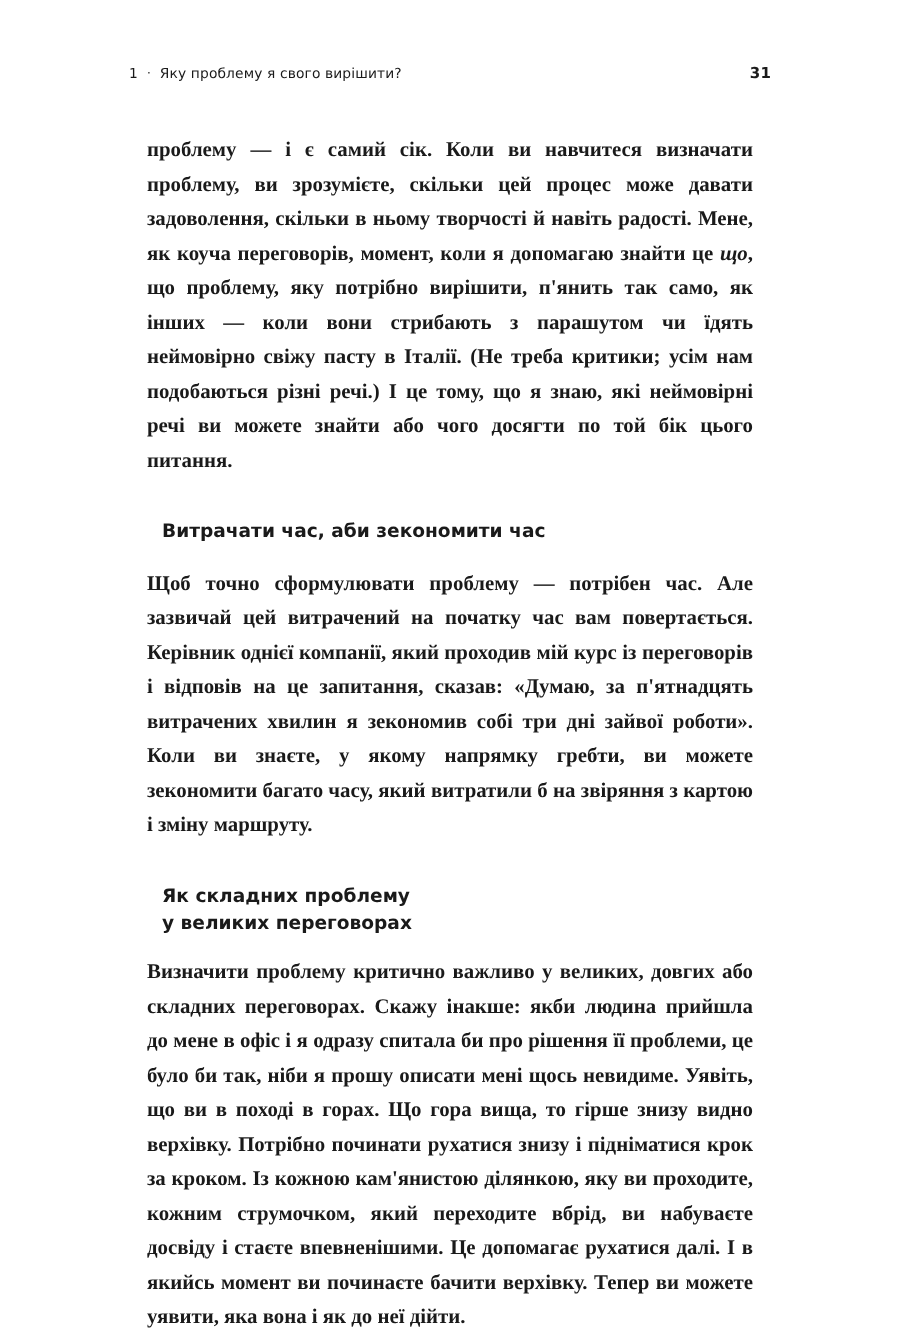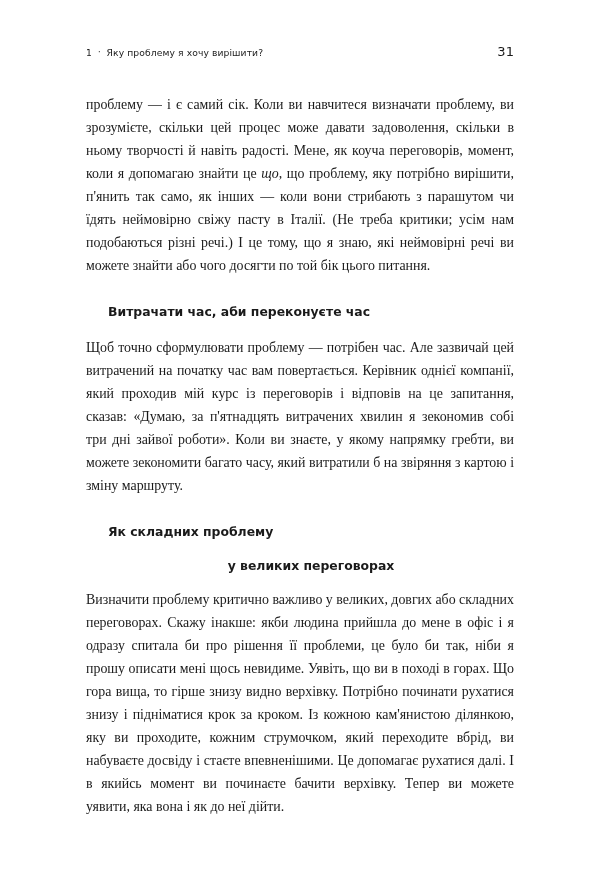--- a/index.html
+++ b/index.html
@@ -36,78 +36,78 @@
     align-items: baseline;
     gap: 6px;
   }
   .running-head .rh-sep {
     font-size: 8px;
     position: relative;
     top: -1px;
   }
   .running-head .rh-page {
     font-family: "DejaVu Sans", sans-serif;
-    font-size: 13px;
-    font-weight: 400;
+    font-size: 10px;
+    font-weight: 700;
   }
   .body-text {
     font-family: "Liberation Serif", serif;
     font-size: 13.9px;
     line-height: 1.655;
     text-align: justify;
     text-justify: inter-word;
     hyphens: manual;
   }
   p {
-    margin: 0;
+    margin: 12px;
+    font-weight: bold;
   }
   p.indent {
     text-indent: 22px;
   }
   .subhead {
     font-family: "DejaVu Sans", sans-serif;
     font-weight: 700;
     font-size: 12.4px;
     line-height: 1.5;
     text-align: left;
     margin: 26px 0 14px 22px;
   }
   .subhead.tight {
     margin-bottom: 12px;
   }
   .subhead .line2 {
     display: block;
-    margin-top: 16px;
-    text-align: center;
+    margin-top: 0;
   }
   em {
     font-style: italic;
   }
 </style>
 </head>
 <body>
 
 <div class="page">
 
   <div class="running-head">
     <div class="rh-left">
       <span>1</span>
       <span class="rh-sep">·</span>
-      <span>Яку проблему я хочу вирішити?</span>
+      <span>Яку проблему я свого вирішити?</span>
     </div>
     <div class="rh-page">31</div>
   </div>
 
   <div class="body-text">
 
     <p><span>проблему — і є самий сік. Коли ви навчитеся визначати проблему, ви зрозумієте, скільки цей процес може давати задоволення, скільки в ньому творчості й навіть радості. Мене, як коуча переговорів, момент, коли я допомагаю знайти це </span><em>що</em><span>, що проблему, яку потрібно вирішити, п'янить так само, як інших — коли вони стрибають з парашутом чи їдять неймовірно свіжу пасту в Італії. (Не треба критики; усім нам подобаються різні речі.) І це тому, що я знаю, які неймовірні речі ви можете знайти або чого досягти по той бік цього питання.</span></p>
 
 
     <h2 class="subhead">
-      <span>Витрачати час, аби переконуєте час</span>
+      <span>Витрачати час, аби зекономити час</span>
     </h2>
 
     <p>Щоб точно сформулювати проблему — потрібен час. Але зазвичай цей витрачений на початку час вам повертається. Керівник однієї компанії, який проходив мій курс із переговорів і відповів на це запитання, сказав: «Думаю, за п'ятнадцять витрачених хвилин я зекономив собі три дні зайвої роботи». Коли ви знаєте, у якому напрямку гребти, ви можете зекономити багато часу, який витратили б на звіряння з картою і зміну маршруту.</p>
 
     <h2 class="subhead tight">
       <span>Як складних проблему</span>
       <span class="line2">у великих переговорах</span>
     </h2>
 
     <p>Визначити проблему критично важливо у великих, довгих або складних переговорах. Скажу інакше: якби людина прийшла до мене в офіс і я одразу спитала би про рішення її проблеми, це було би так, ніби я прошу описати мені щось невидиме. Уявіть, що ви в поході в горах. Що гора вища, то гірше знизу видно верхівку. Потрібно починати рухатися знизу і підніматися крок за кроком. Із кожною кам'янистою ділянкою, яку ви проходите, кожним струмочком, який переходите вбрід, ви набуваєте досвіду і стаєте впевненішими. Це допомагає рухатися далі. І в якийсь момент ви починаєте бачити верхівку. Тепер ви можете уявити, яка вона і як до неї дійти.</p>

